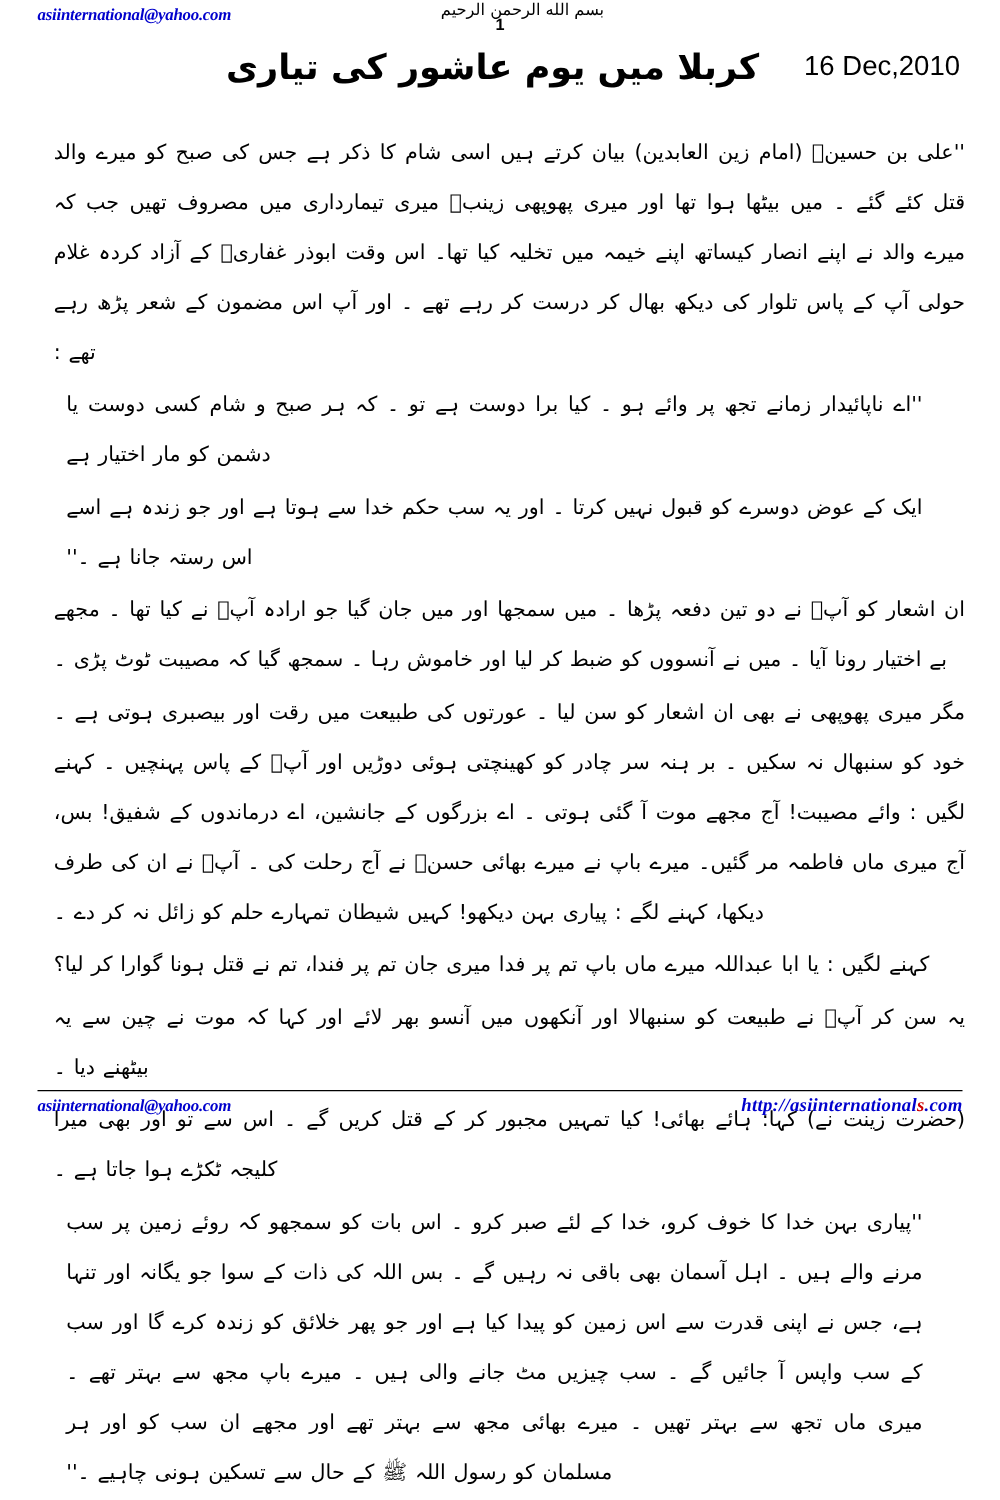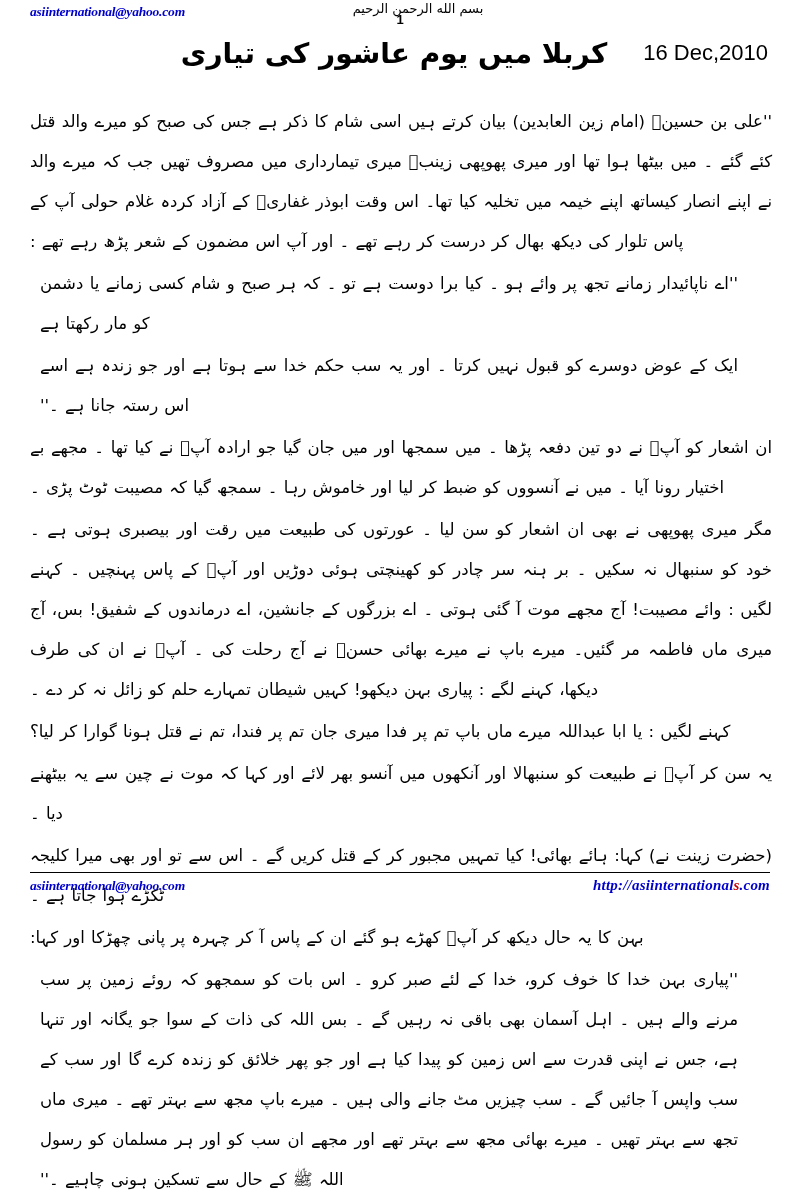--- a/index.html
+++ b/index.html
@@ -97,21 +97,21 @@
     direction: rtl;
   }
   .para {
     direction: rtl;
     text-align: justify;
     text-align-last: left;
     font-family: "DejaVu Sans", sans-serif;
     font-size: 16.5px;
     line-height: 40px;
     color: #000;
-    margin: 0 0 2px 0;
+    margin: 0 0 2px 13px;
     word-spacing: 1px;
   }
   .para.verse {
     padding-right: 34px;
     padding-left: 10px;
   }
 
   
   .footer {
     position: absolute;
@@ -169,28 +169,27 @@
       <div class="page-number">1</div>
     </div>
 
     <div class="title">کربلا میں یوم عاشور کی تیاری</div>
 
     <div class="header-date">16 Dec,2010</div>
   </div>
 
   <div class="body-area" id="body-area">
       <p class="para">''علی بن حسینؑ (امام زین العابدین) بیان کرتے ہیں اسی شام کا ذکر ہے جس کی صبح کو میرے والد قتل کئے گئے ۔ میں بیٹھا ہوا تھا اور میری پھوپھی زینبؑ میری تیمارداری میں مصروف تھیں جب کہ میرے والد نے اپنے انصار کیساتھ اپنے خیمہ میں تخلیہ کیا تھا۔ اس وقت ابوذر غفاریؓ کے آزاد کردہ غلام حولی آپ کے پاس تلوار کی دیکھ بھال کر درست کر رہے تھے ۔ اور آپ اس مضمون کے شعر پڑھ رہے تھے :</p>
-      <p class="para verse">''اے ناپائیدار زمانے تجھ پر وائے ہو ۔ کیا برا دوست ہے تو ۔ کہ ہر صبح و شام کسی زمانے یا دشمن کو مار رکھتا ہے</p>
+      <p class="para verse">''اے ناپائیدار زمانے تجھ پر وائے ہو ۔ کیا برا دوست ہے تو ۔ کہ ہر صبح و شام کسی دوست یا دشمن کو مار اختیار ہے</p>
       <p class="para verse">ایک کے عوض دوسرے کو قبول نہیں کرتا ۔ اور یہ سب حکم خدا سے ہوتا ہے اور جو زندہ ہے اسے اس رستہ جانا ہے ۔''</p>
       <p class="para">ان اشعار کو آپؑ نے دو تین دفعہ پڑھا ۔ میں سمجھا اور میں جان گیا جو ارادہ آپؑ نے کیا تھا ۔ مجھے بے اختیار رونا آیا ۔ میں نے آنسووں کو ضبط کر لیا اور خاموش رہا ۔ سمجھ گیا کہ مصیبت ٹوٹ پڑی ۔</p>
       <p class="para">مگر میری پھوپھی نے بھی ان اشعار کو سن لیا ۔ عورتوں کی طبیعت میں رقت اور بیصبری ہوتی ہے ۔ خود کو سنبھال نہ سکیں ۔ بر ہنہ سر چادر کو کھینچتی ہوئی دوڑیں اور آپؑ کے پاس پہنچیں ۔ کہنے لگیں : وائے مصیبت! آج مجھے موت آ گئی ہوتی ۔ اے بزرگوں کے جانشین، اے درماندوں کے شفیق! بس، آج میری ماں فاطمہ مر گئیں۔ میرے باپ نے میرے بھائی حسنؑ نے آج رحلت کی ۔ آپؑ نے ان کی طرف دیکھا، کہنے لگے : پیاری بہن دیکھو! کہیں شیطان تمہارے حلم کو زائل نہ کر دے ۔</p>
       <p class="para">کہنے لگیں : یا ابا عبداللہ میرے ماں باپ تم پر فدا میری جان تم پر فندا، تم نے قتل ہونا گوارا کر لیا؟</p>
       <p class="para">یہ سن کر آپؑ نے طبیعت کو سنبھالا اور آنکھوں میں آنسو بھر لائے اور کہا کہ موت نے چین سے یہ بیٹھنے دیا ۔</p>
       <p class="para">(حضرت زینت نے) کہا: ہائے بھائی! کیا تمہیں مجبور کر کے قتل کریں گے ۔ اس سے تو اور بھی میرا کلیجہ ٹکڑے ہوا جاتا ہے ۔</p>
-      <p class="para">بہن کا یہ حال دیکھ کر آپؑ کھڑے ہو گئے ان کے پاس آ کر چہرہ پر پانی چھڑکا اور کہا:</p>
       <p class="para verse">''پیاری بہن خدا کا خوف کرو، خدا کے لئے صبر کرو ۔ اس بات کو سمجھو کہ روئے زمین پر سب مرنے والے ہیں ۔ اہل آسمان بھی باقی نہ رہیں گے ۔ بس اللہ کی ذات کے سوا جو یگانہ اور تنہا ہے، جس نے اپنی قدرت سے اس زمین کو پیدا کیا ہے اور جو پھر خلائق کو زندہ کرے گا اور سب کے سب واپس آ جائیں گے ۔ سب چیزیں مٹ جانے والی ہیں ۔ میرے باپ مجھ سے بہتر تھے ۔ میری ماں تجھ سے بہتر تھیں ۔ میرے بھائی مجھ سے بہتر تھے اور مجھے ان سب کو اور ہر مسلمان کو رسول اللہ ﷺ کے حال سے تسکین ہونی چاہیے ۔''</p>
     </div>
 
   <div class="footer">
     <hr class="footer-rule">
     <div class="footer-row">
       <span class="footer-email">asiinternational@yahoo.com</span>
       <span class="footer-url"><span>http://asiinternational</span><span class="hl">s</span><span>.com</span></span>
     </div>
   </div>

